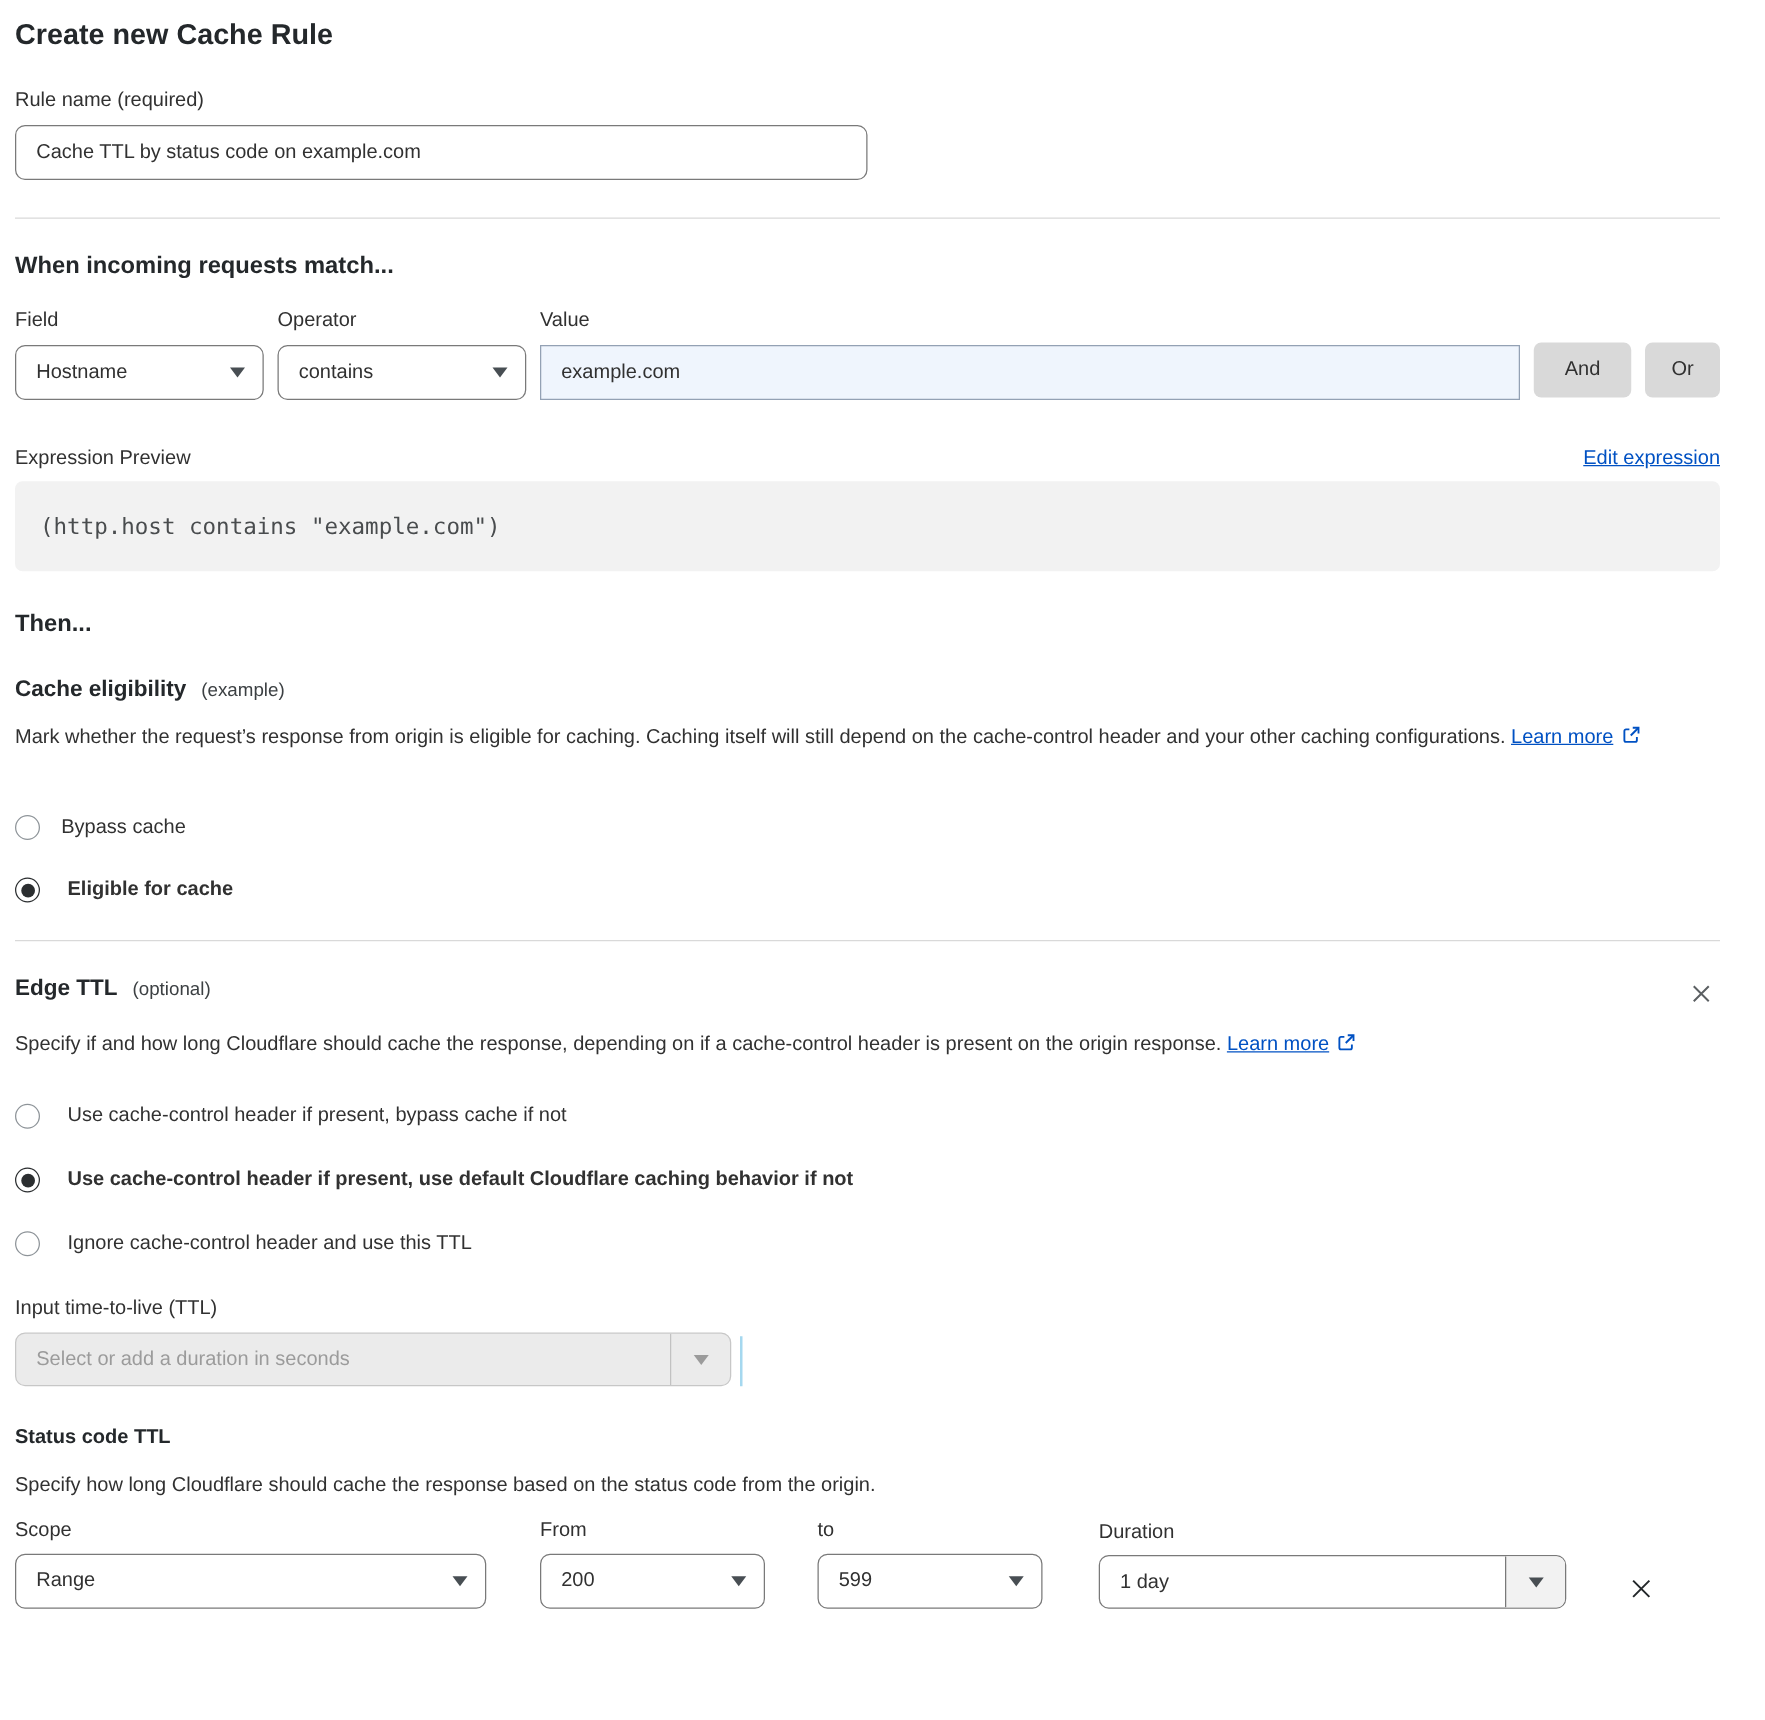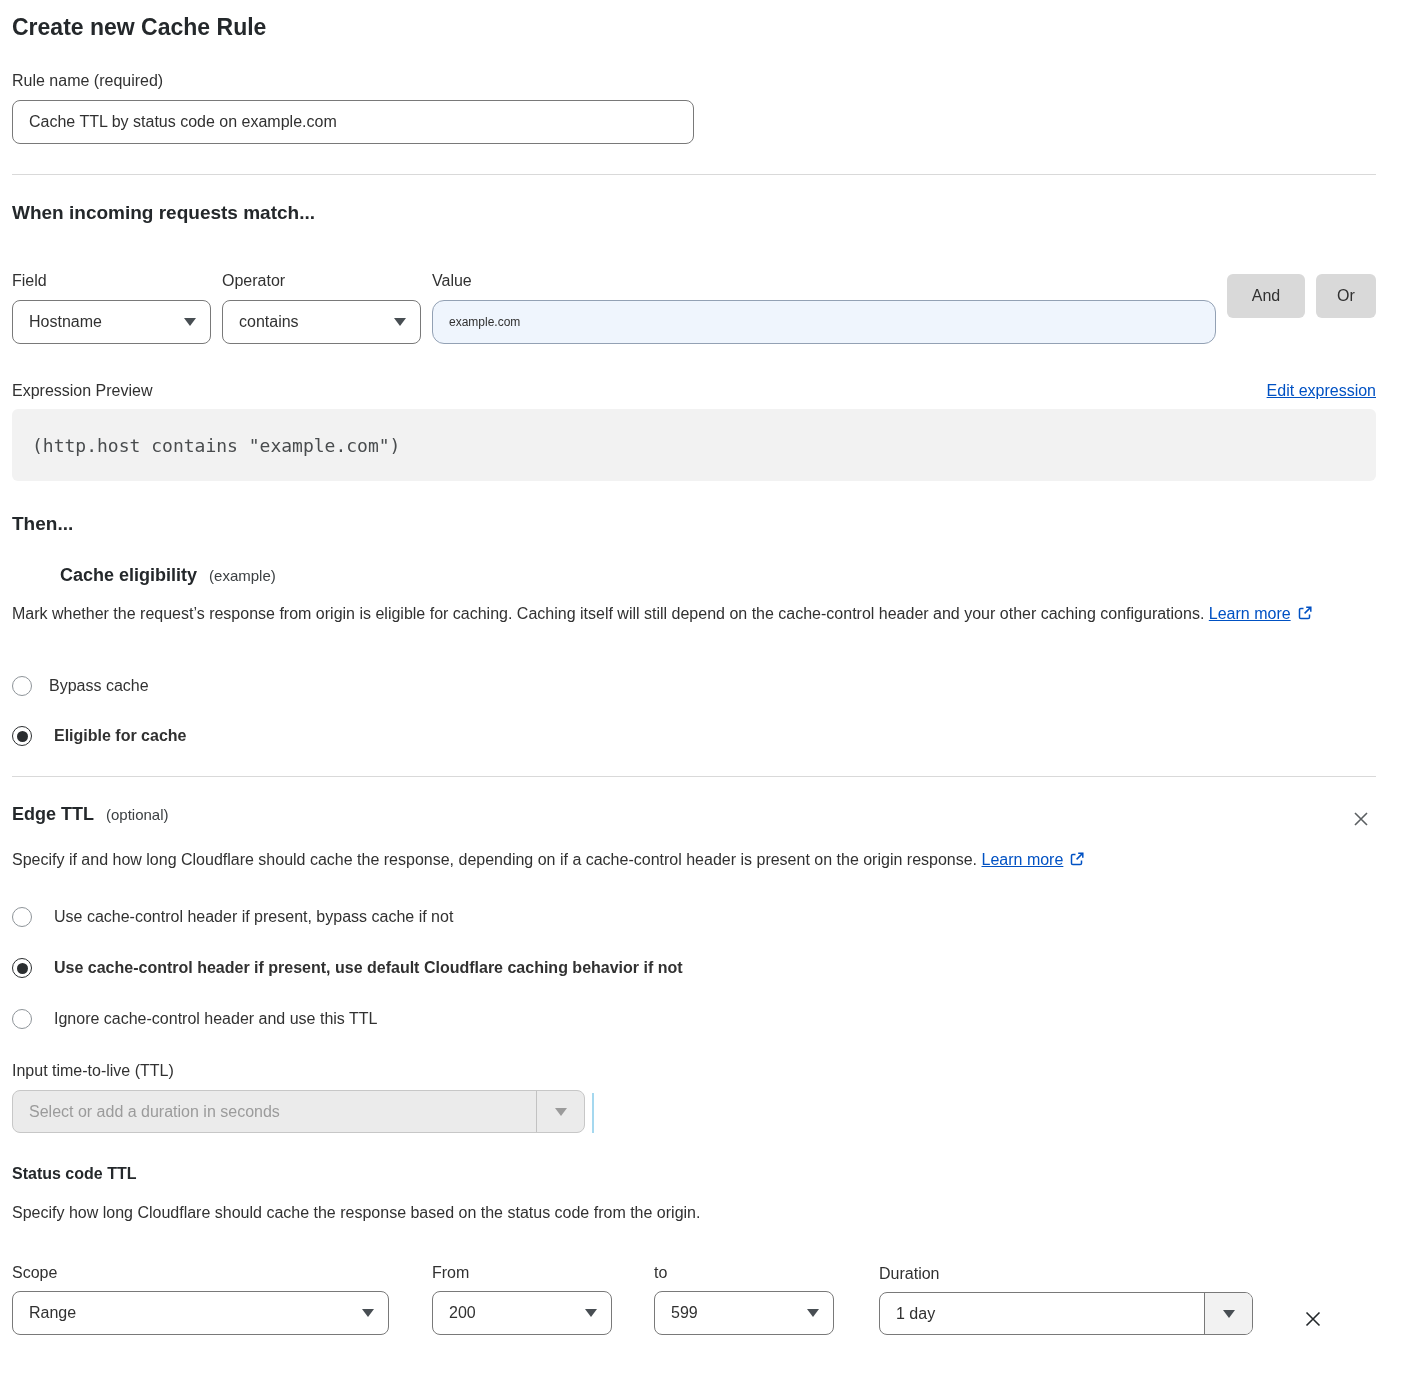--- a/index.html
+++ b/index.html
@@ -31,21 +31,21 @@
     font-family: "Liberation Sans", sans-serif;
     color: #313131;
     background: #fff;
   }
 
   .divider { border: none; border-top: 1px solid #d9d9d9; margin-top: 30px; }
 
   h2 { font-size: 19px; font-weight: 700; color: #24282b; margin-top: 27px; }
 
   .match-row { display: flex; gap: 11px; margin-top: 24px; align-items: flex-start; }
-  .col-label { font-size: 16px; margin-bottom: 10px; margin-top: 24px; }
+  .col-label { font-size: 16px; margin-bottom: 10px; }
   .select {
     height: 44px;
     border: 1px solid #797979;
     border-radius: 8px;
     background: #fff;
     display: flex; align-items: center; justify-content: space-between;
     padding: 0 14px 0 16px;
     font-size: 16px; color: #313131;
     cursor: pointer;
   }
@@ -56,24 +56,24 @@
     border-top: 8px solid #484e53;
   }
   .col-field  { width: 199px; }
   .col-field .select, .col-operator .select { width: 100%; }
   .col-operator { width: 199px; }
   .col-value { flex: 1; }
   .value-input {
     display: block;
     width: 100%; height: 44px;
     border: 1px solid #93a1b4;
-    border-radius: 12px;
+    border-radius: 0;
     background: #eff5fd;
     padding: 0 16px;
-    font-size: 12px; color: #313131;
+    font-size: 16px; color: #313131;
     font-family: "Liberation Sans", sans-serif;
   }
   .gray-btn {
     height: 44px;
     margin-top: 26px;
     background: #d9d9d9;
     border: none; border-radius: 6px;
     font-size: 16px; color: #313131;
     font-family: "Liberation Sans", sans-serif;
     cursor: pointer;
@@ -92,21 +92,21 @@
     display: flex; align-items: center;
     padding: 0 20px;
   }
   .code-text { font-family: "DejaVu Sans Mono", monospace; font-size: 18px; color: #494c4e; }
 
   .then-heading { margin-top: 32px; }
 
   .section-title-row { display: flex; align-items: baseline; gap: 12px; }
   .section-title { font-size: 18px; font-weight: 700; color: #24282b; }
   .qualifier { font-size: 15px; color: #3c4043; font-weight: 400; }
-  .cache-elig-title { margin-top: 30px; margin-left: 48px; }
+  .cache-elig-title { margin-top: 30px; }
   .desc { margin-top: 14px; line-height: 28px; font-size: 16px; }
   .desc .inline-link { white-space: nowrap; }
   .ext-icon { display: inline-block; vertical-align: -2px; margin-left: 6px; }
 
   .radio-row { display: flex; align-items: center; gap: 22px; cursor: pointer; }
   .radio {
     width: 20px; height: 20px; border-radius: 50%;
     border: 1.5px solid #8e9499;
     background: #fff;
     display: inline-flex; align-items: center; justify-content: center;

